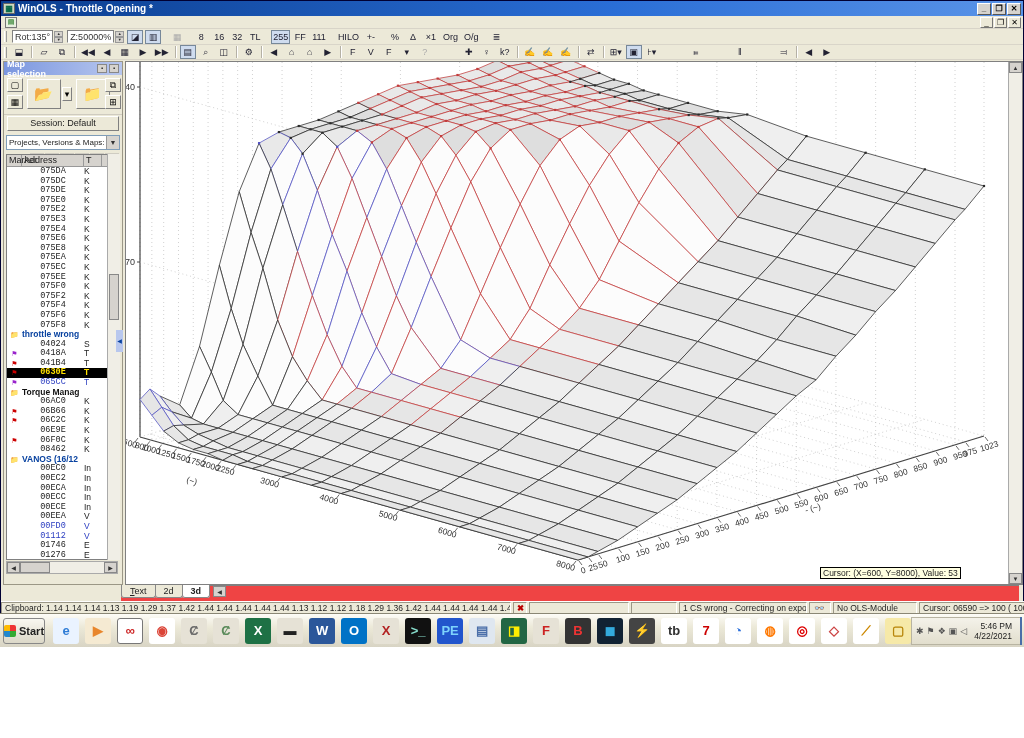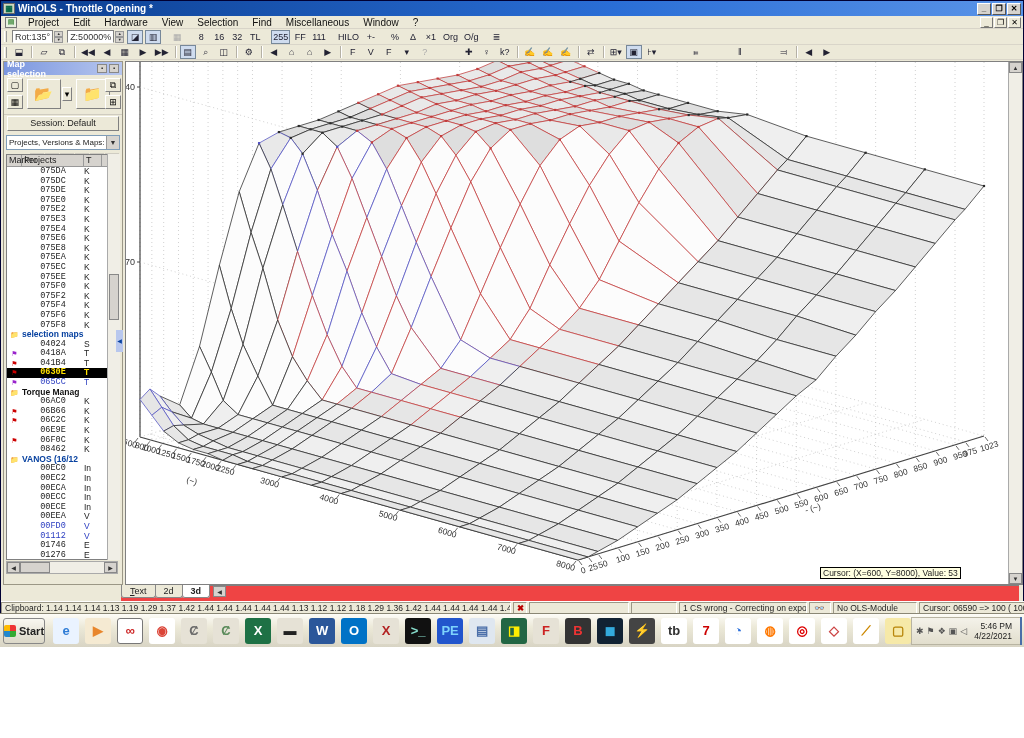--- a/index.html
+++ b/index.html
@@ -104,21 +104,20 @@
       <span>WinOLS - Throttle Opening *</span>
       <span class="wbtns">
         <span class="wbtn">_</span>
         <span class="wbtn">❐</span>
         <span class="wbtn">✕</span>
       </span>
     </div>
 
     <div id="menubar">
       <span class="doc-icon">▤</span>
-      <span id="menuitems"><span class="mitem">Project</span><span class="mitem">Edit</span><span class="mitem">Hardware</span><span class="mitem">View</span><span class="mitem">Selection</span><span class="mitem">Find</span><span class="mitem">Miscellaneous</span><span class="mitem">Window</span><span class="mitem">?</span></span>
       <span class="wbtns small" style="margin-left:auto;margin-right:2px;">
         <span class="wbtn">_</span>
         <span class="wbtn">❐</span>
         <span class="wbtn">✕</span>
       </span>
     </div>
 
     <div id="toolbar1" class="toolbar">
       <span class="grip"></span>
       <span class="spinbox">
@@ -223,21 +222,21 @@
             <span class="fb">≡</span>
             <span class="fb">≡</span>
             <span class="fb">≡</span>
             <span class="fb">≡</span>
             <span class="fb">≡</span>
           </span>
       </div>
       <div id="sb-list">
         <div id="sb-head">
             <span class="h" style="width: 15px;">Marker</span>
-            <span class="h" style="width: 62px;">Projects</span>
+            <span class="h" style="width: 62px;">Address</span>
             <span class="h" style="width: 18px;">T</span>
           </div>
         <div id="sb-rows">
             <div class="srow">
               <span class="m"></span>
               <span class="a">075DA</span>
               <span class="t">K</span>
             </div>
             <div class="srow">
               <span class="m"></span>
@@ -314,21 +313,21 @@
               <span class="a">075F6</span>
               <span class="t">K</span>
             </div>
             <div class="srow">
               <span class="m"></span>
               <span class="a">075F8</span>
               <span class="t">K</span>
             </div>
             <div class="srow folder-blue">
               <span class="m fold">📁</span>
-              <span class="a">selection maps</span>
+              <span class="a">throttle wrong</span>
               <span class="t"></span>
             </div>
             <div class="srow">
               <span class="m"></span>
               <span class="a">04024</span>
               <span class="t">S</span>
             </div>
             <div class="srow">
               <span class="m flag-purple">⚑</span>
               <span class="a">0418A</span>

